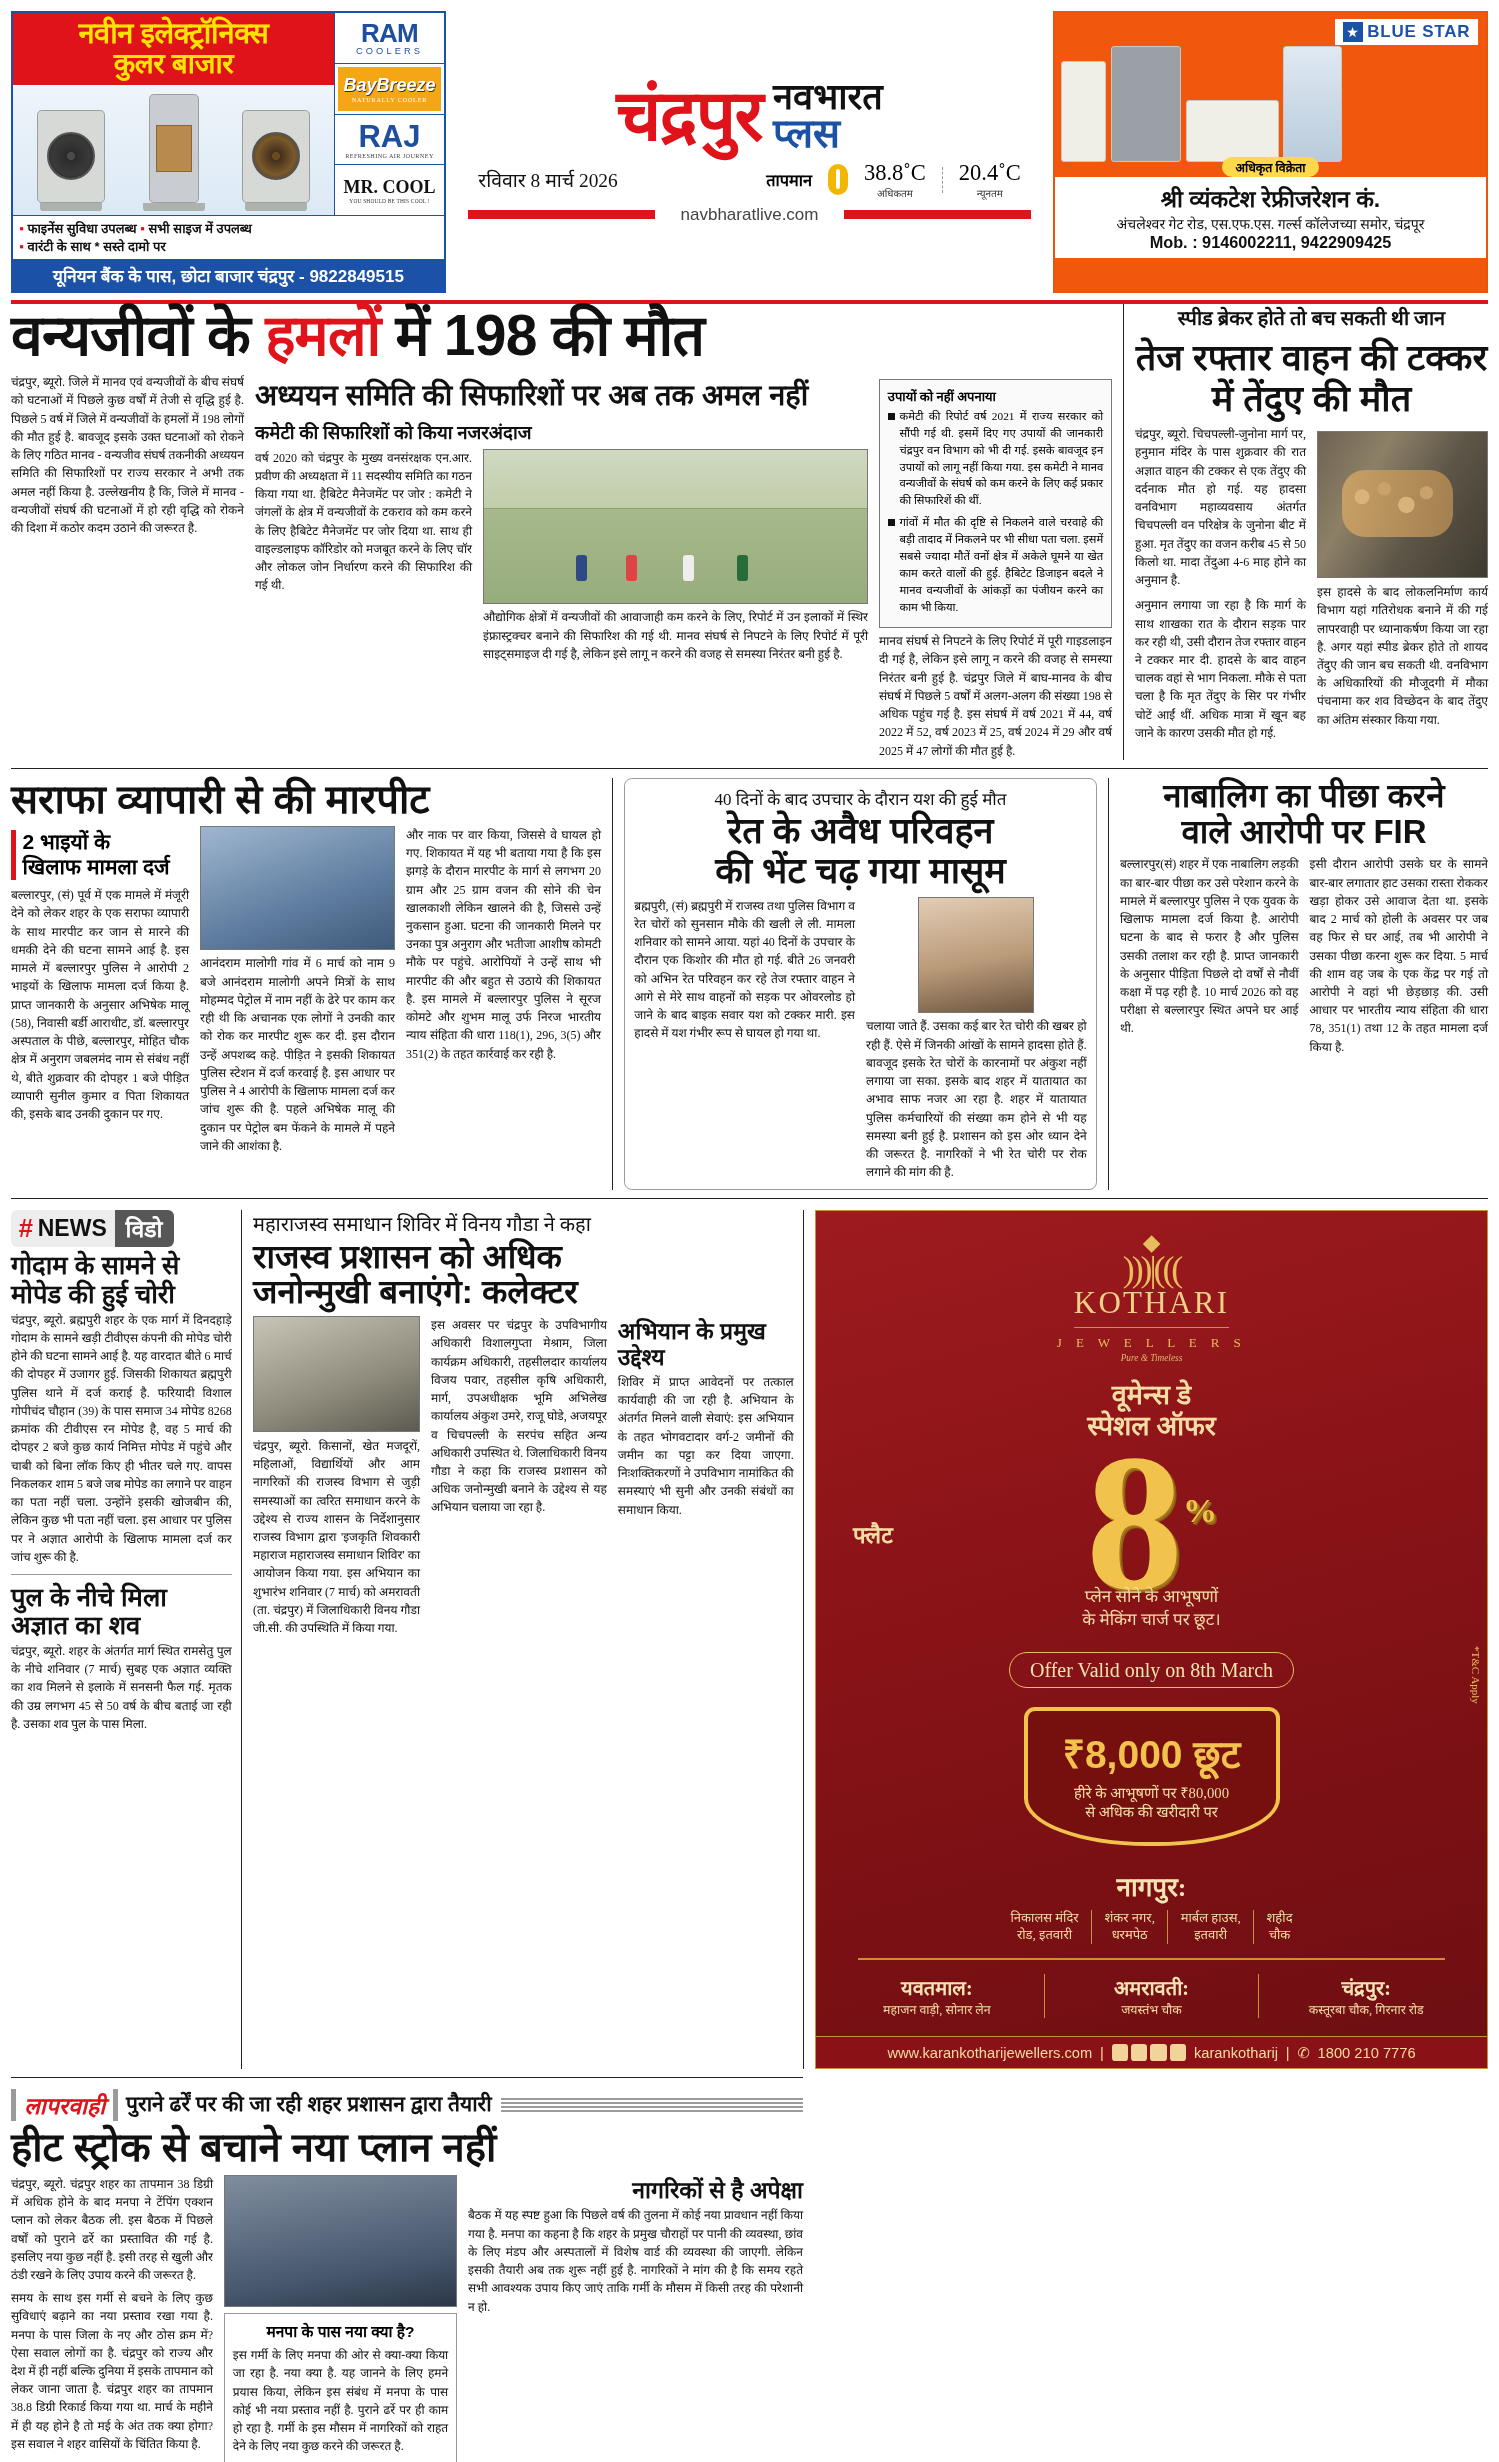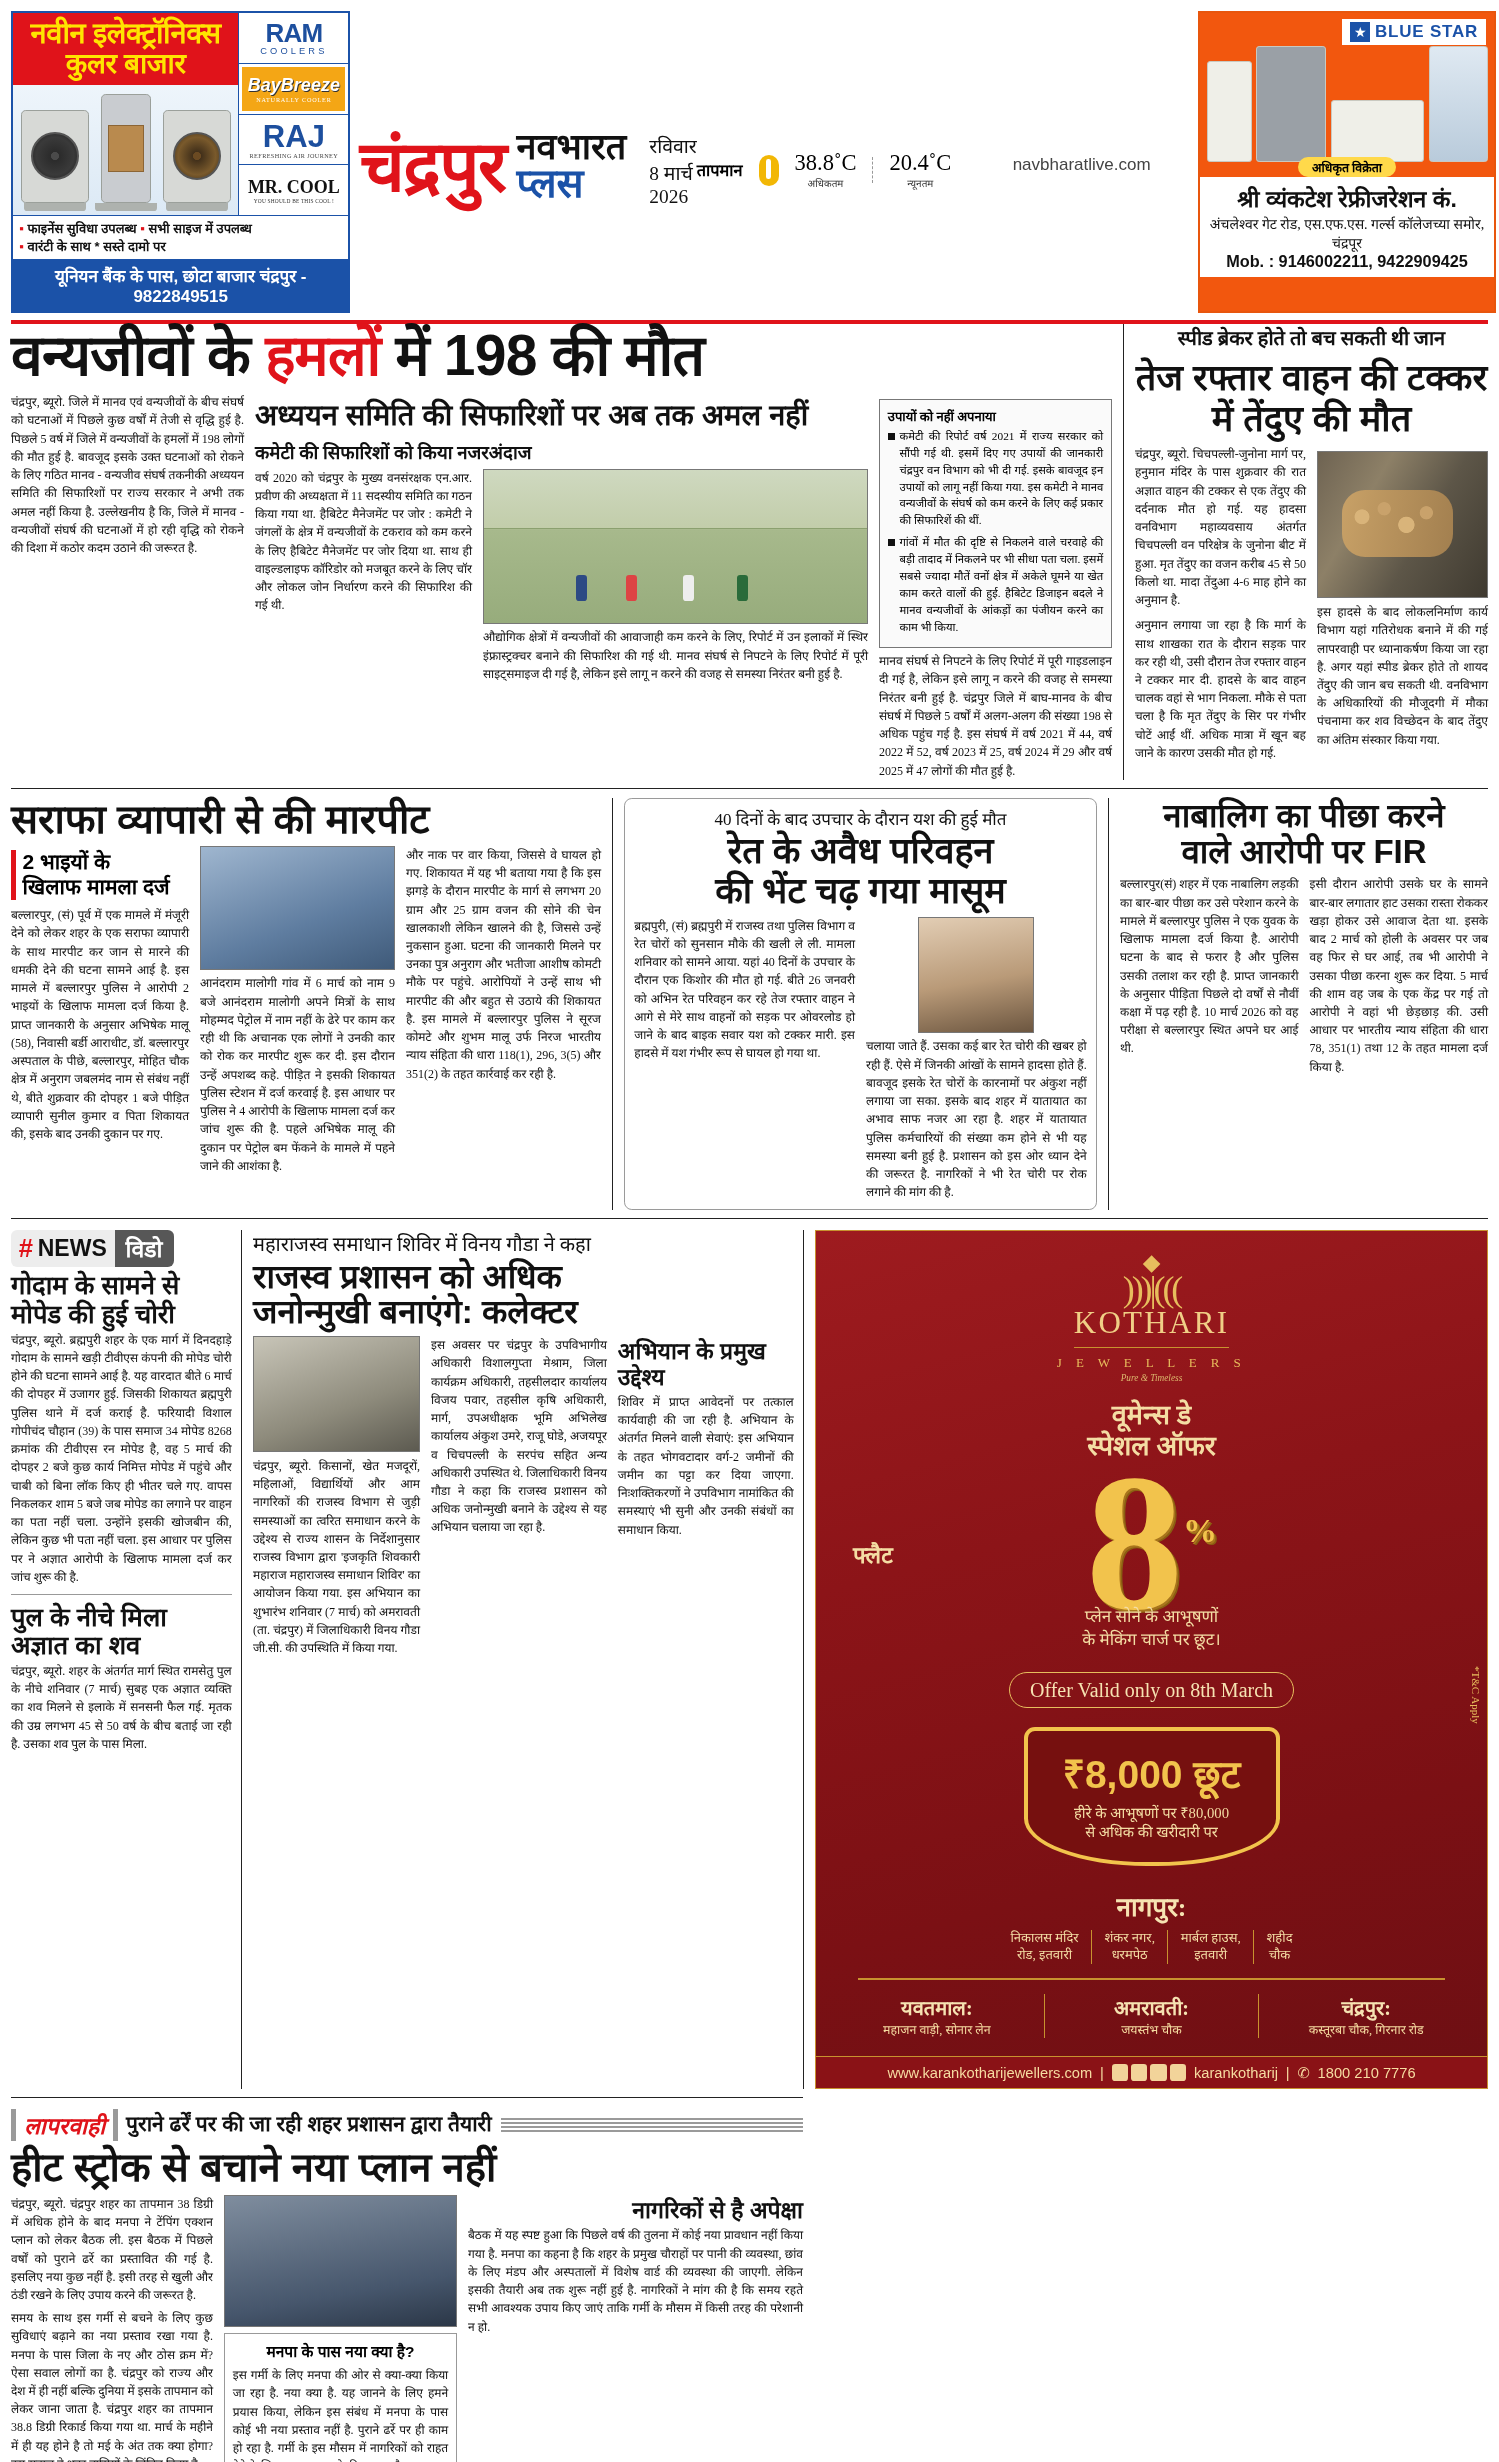--- a/index.html
+++ b/index.html
@@ -87,21 +87,21 @@
     background:#fff; font-family:"Liberation Sans",sans-serif; font-weight:bold;
     font-size:13px; padding:3.9px 6.2px; line-height:1.35; color:#111;
     border-top:1.6px solid #1b52a8;
   }
   .cooler-feat .bullet{color:#e0131a;}
   .cooler-addr {
     background:#1b52a8; color:#fff; text-align:center; font-weight:bold;
     font-family:"Liberation Sans",sans-serif; font-size:17px; padding:4.7px 1.6px;
   }
 
-  .masthead-mid { flex:1; display:flex; align-items:center; justify-content:center; padding-top:7.8px;}
+  .masthead-mid { flex:1; display:flex; flex-direction:column; align-items:center; justify-content:center; padding-top:7.8px;}
   .logo-row { display:flex; align-items:center; gap:11px; }
   .logo-chandrapur {
     font-family:"Liberation Sans", sans-serif;
     font-weight:bold; font-size:71px; color:#e0131a; line-height:1;
     letter-spacing:-1.6px;
   }
   .logo-nav { display:flex; flex-direction:column; line-height:.95;}
   .logo-nav .nb { font-family:"Liberation Sans",sans-serif;font-weight:bold;font-size:36px;color:#111;}
   .logo-nav .pl { font-family:"Liberation Sans",sans-serif;font-weight:bold;font-size:40px;color:#1b52a8;}
   .masthead-info { display:flex; width:100%; align-items:center; justify-content:space-between; padding:7.8px 23px 0; }

